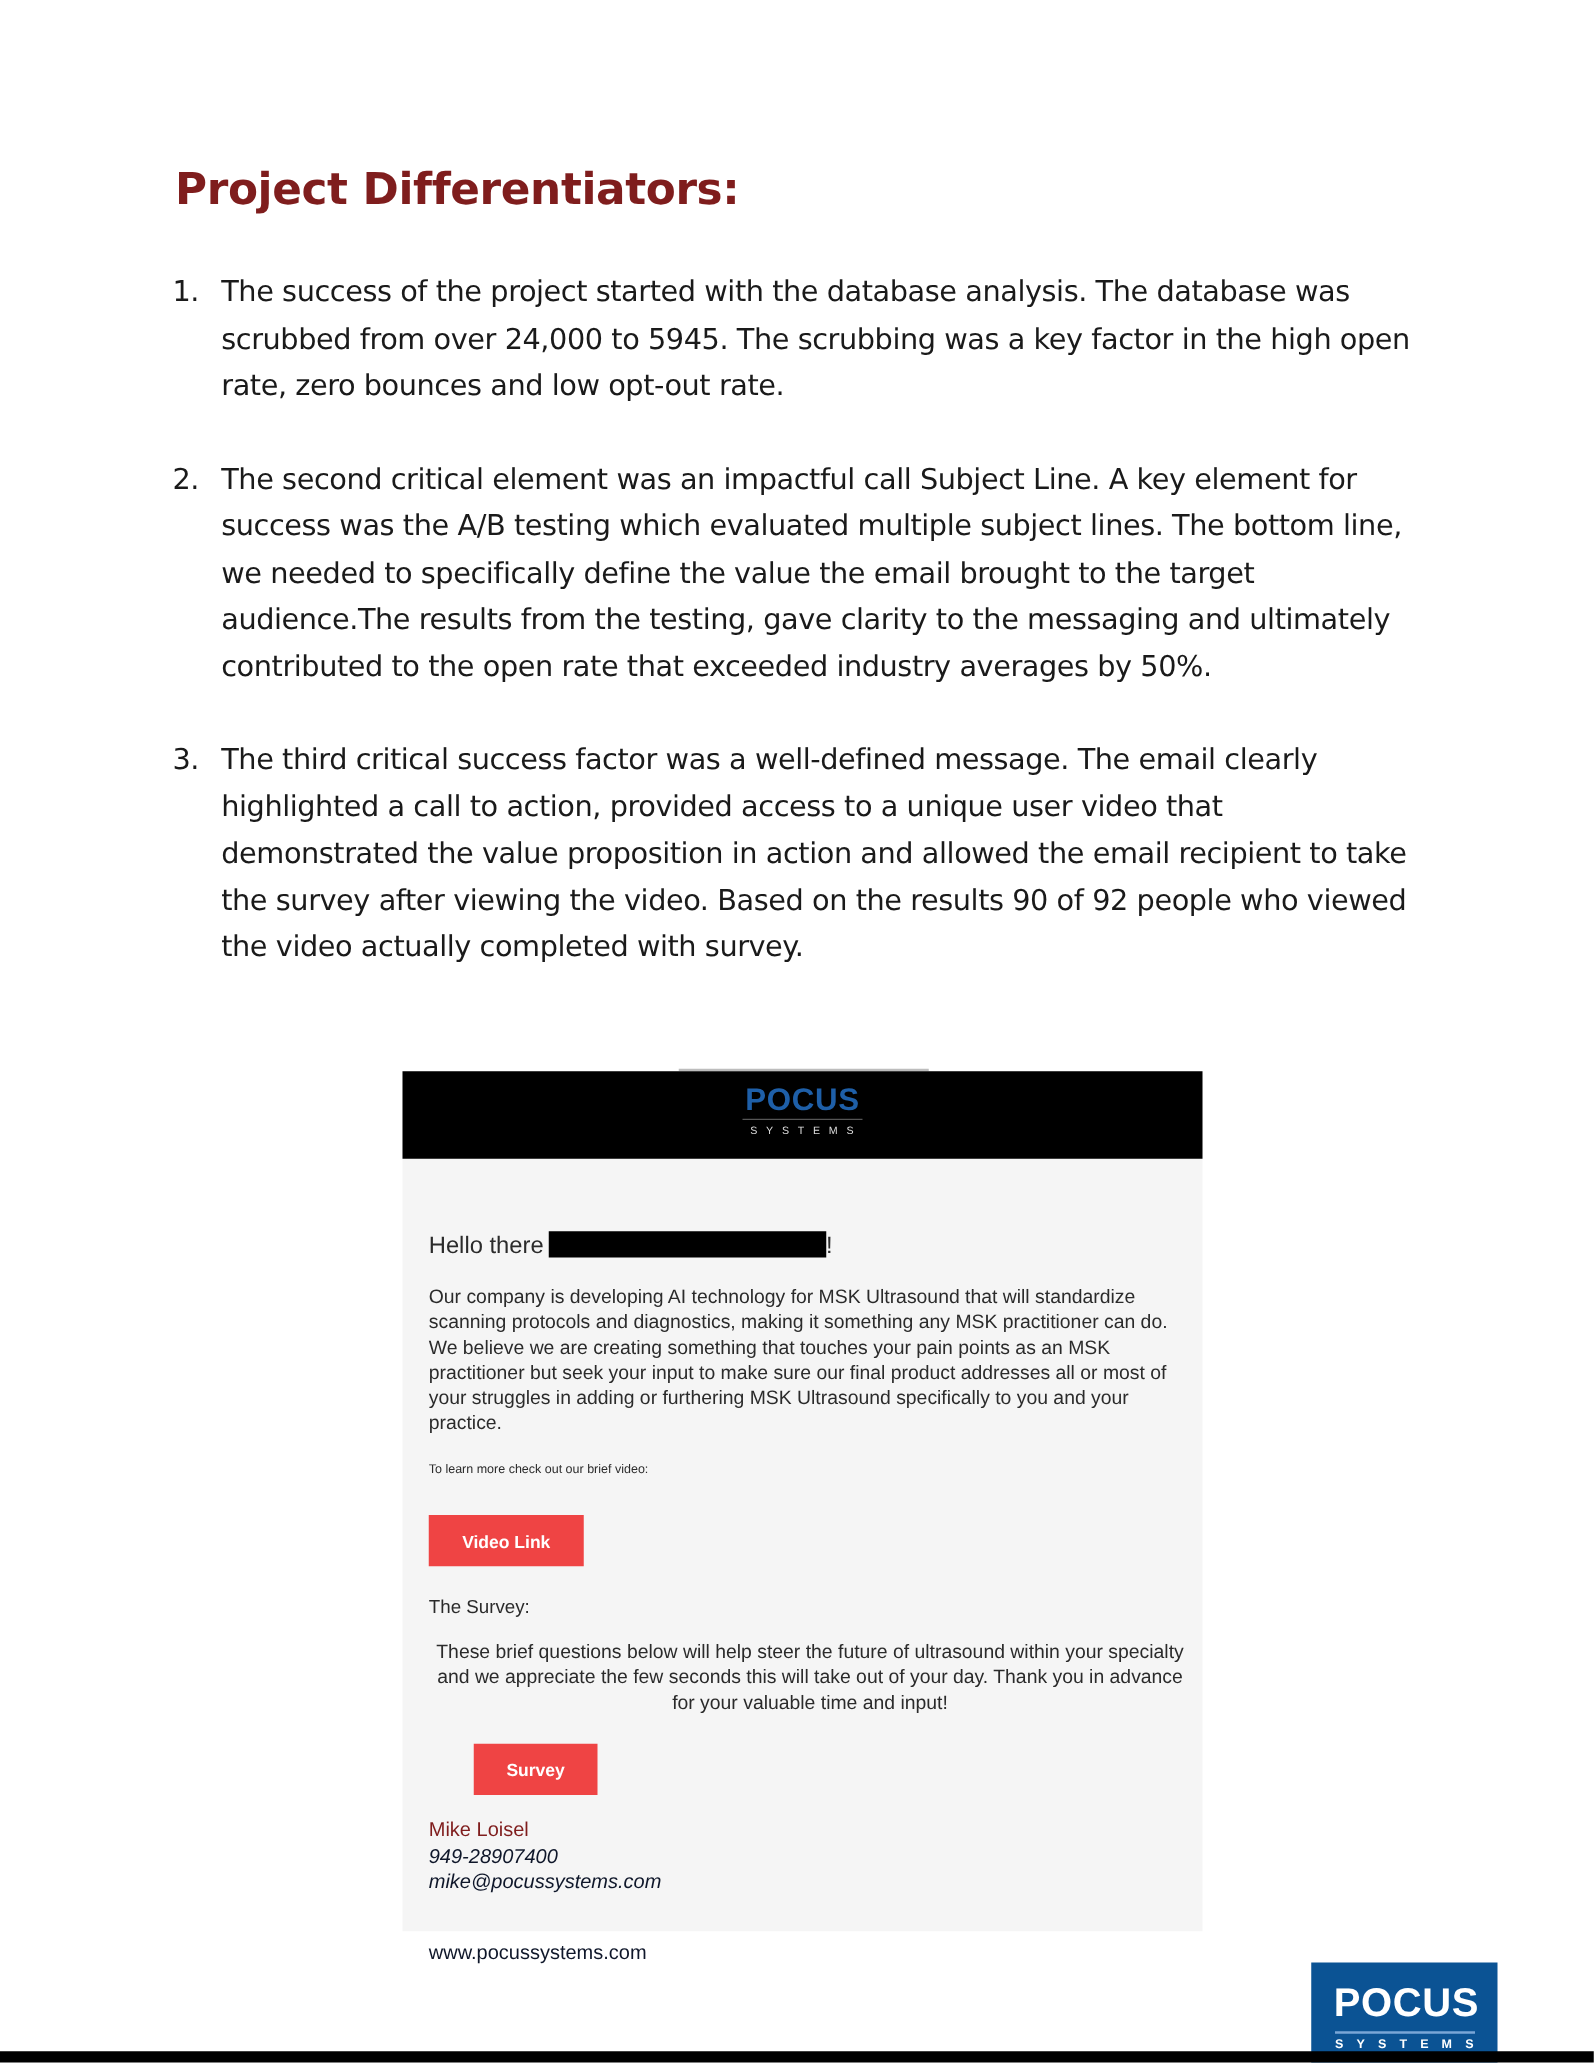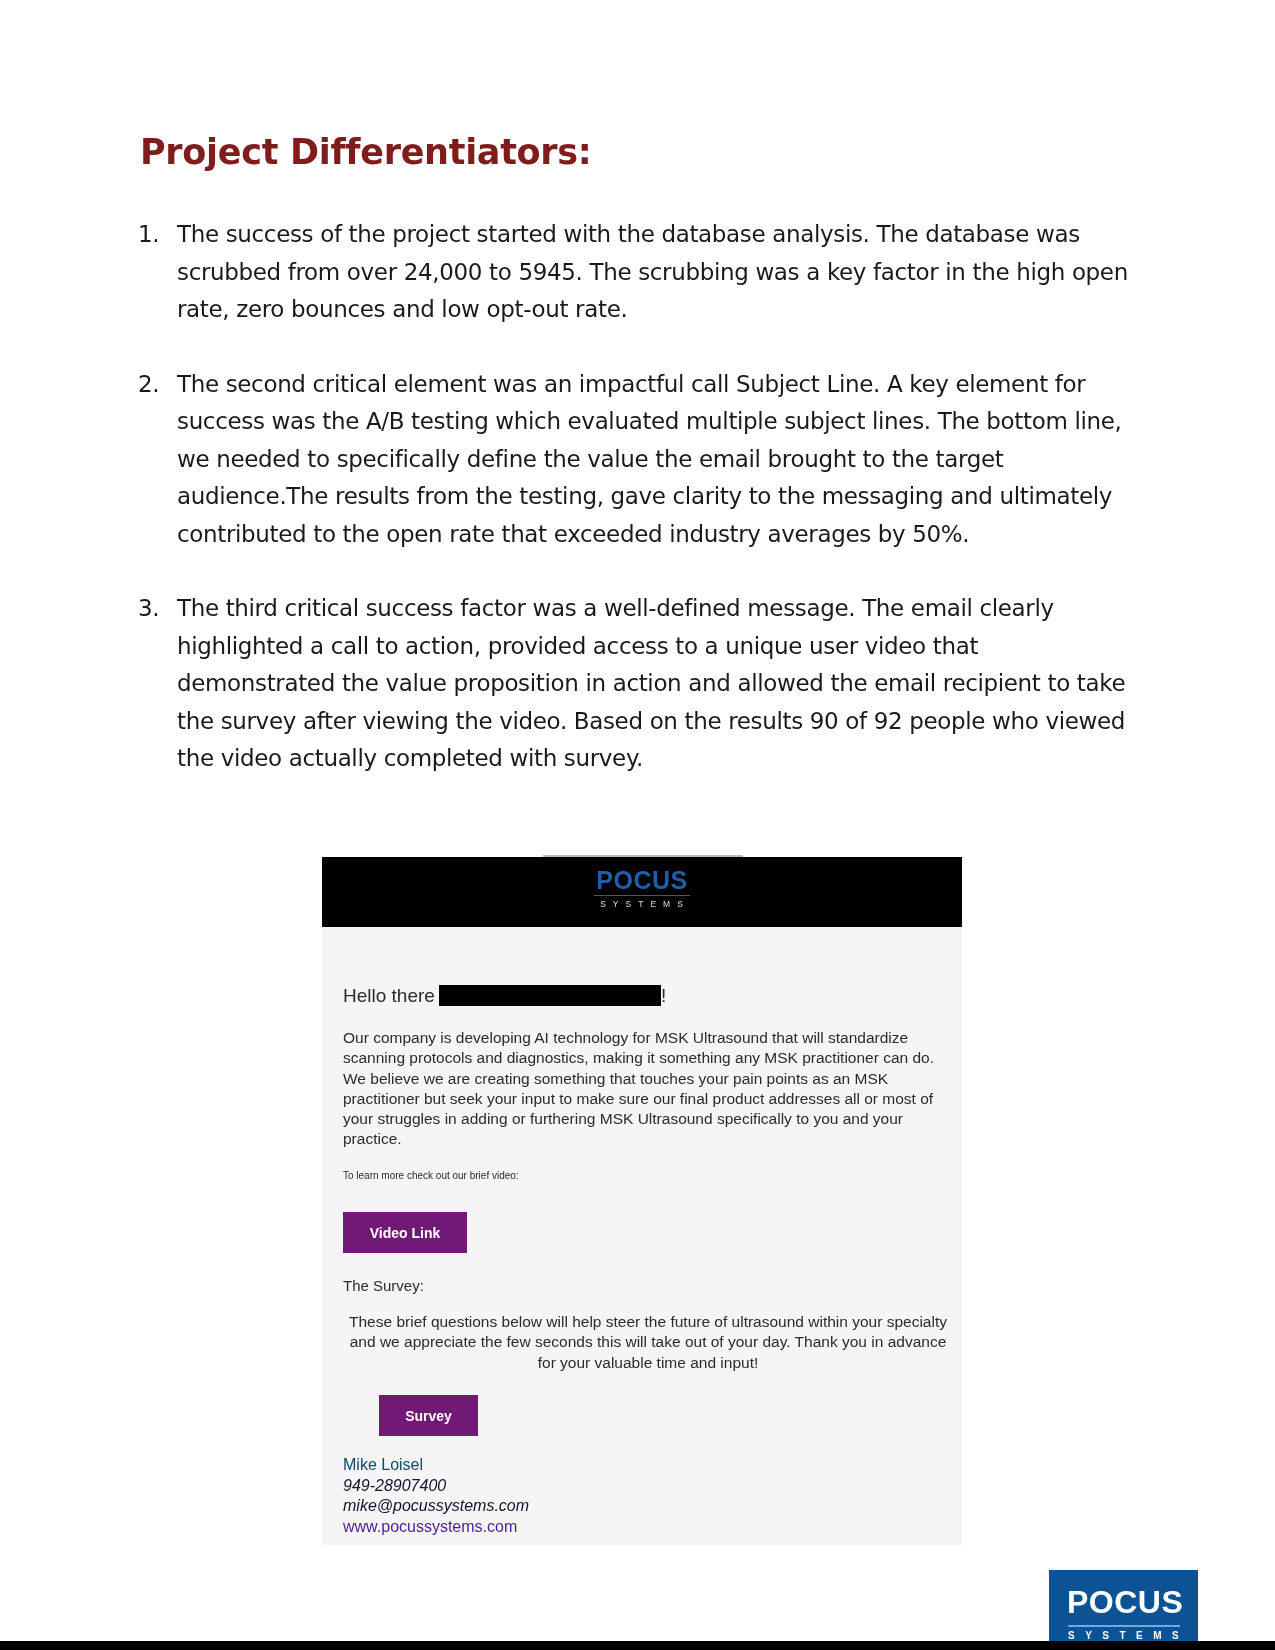--- a/index.html
+++ b/index.html
@@ -20,30 +20,30 @@
                       color:#1e5fa8; letter-spacing:0.5px; line-height:26px; }
   .logo-small .rule { height:1px; background:#555; margin:2px 0 3px 0; }
   .logo-small .sub { font-family:"Liberation Sans", sans-serif; font-size:8.5px; color:#ddd;
                      letter-spacing:7px; padding-left:6px; }
 
   .email-body { position:absolute; left:21px; top:0; width:600px; font-family:"Liberation Sans", sans-serif; color:#2b2b2b; }
   .hello { position:absolute; top:128px; left:0; font-size:19px; white-space:nowrap; }
   .redact { display:inline-block; width:222px; height:21px; background:#000; vertical-align:-4px; margin-left:4px; }
   .para1 { position:absolute; top:171px; left:0; width:600px; font-size:15.5px; line-height:20.3px; }
   .learn { position:absolute; top:313px; left:0; font-size:10px; }
-  .btn { position:absolute; left:0; height:41px; background:#701a75; color:#fff; font-size:14px; font-weight:bold;
+  .btn { position:absolute; left:0; height:41px; background:#ef4444; color:#fff; font-size:14px; font-weight:bold;
          display:flex; align-items:center; justify-content:center; border:none; font-family:"Liberation Sans", sans-serif; }
   .btn-video { top:355px; width:124px; }
   .survey-title { position:absolute; top:420px; left:0; font-size:15px; }
   .para2 { position:absolute; top:455px; left:0; width:610px; font-size:15.5px; line-height:20.3px;text-align:center; }
   .btn-survey { top:538px; width:99px;margin-left:36px; }
   .sig { position:absolute; top:598px; left:0; font-size:16px; line-height:20.5px; }
-  .sig .name { color:#0c4a6e; }
+  .sig .name { color:#7f1d1d; }
   .sig .phone, .sig .mail { color:#0f172a;font-style:italic; }
-  .sig .web { color:#4c1d95; }
+  .sig .web { color:#0f172a;margin-top:36px; }
 
   .badge { position:absolute; left:1049px; top:1570px; width:149px; height:80px; background:#0b5394; }
   .badge .word { position:absolute; left:18px; top:16px; font-family:"Liberation Sans", sans-serif; font-weight:bold;
                  font-size:32px; color:#fff; letter-spacing:0.5px; line-height:32px; }
   .badge .rule { position:absolute; left:19px; top:55px; width:112px; height:2px; background:#7aa6d6; }
   .badge .sub { position:absolute; left:19px; top:60px; font-family:"Liberation Sans", sans-serif; font-weight:bold;
                 font-size:10px; color:#fff; letter-spacing:10.5px; }
   .bottom-bar { position:absolute; left:0; top:1641px; width:1275px; height:9px; background:#000; }
 </style>
 </head>

